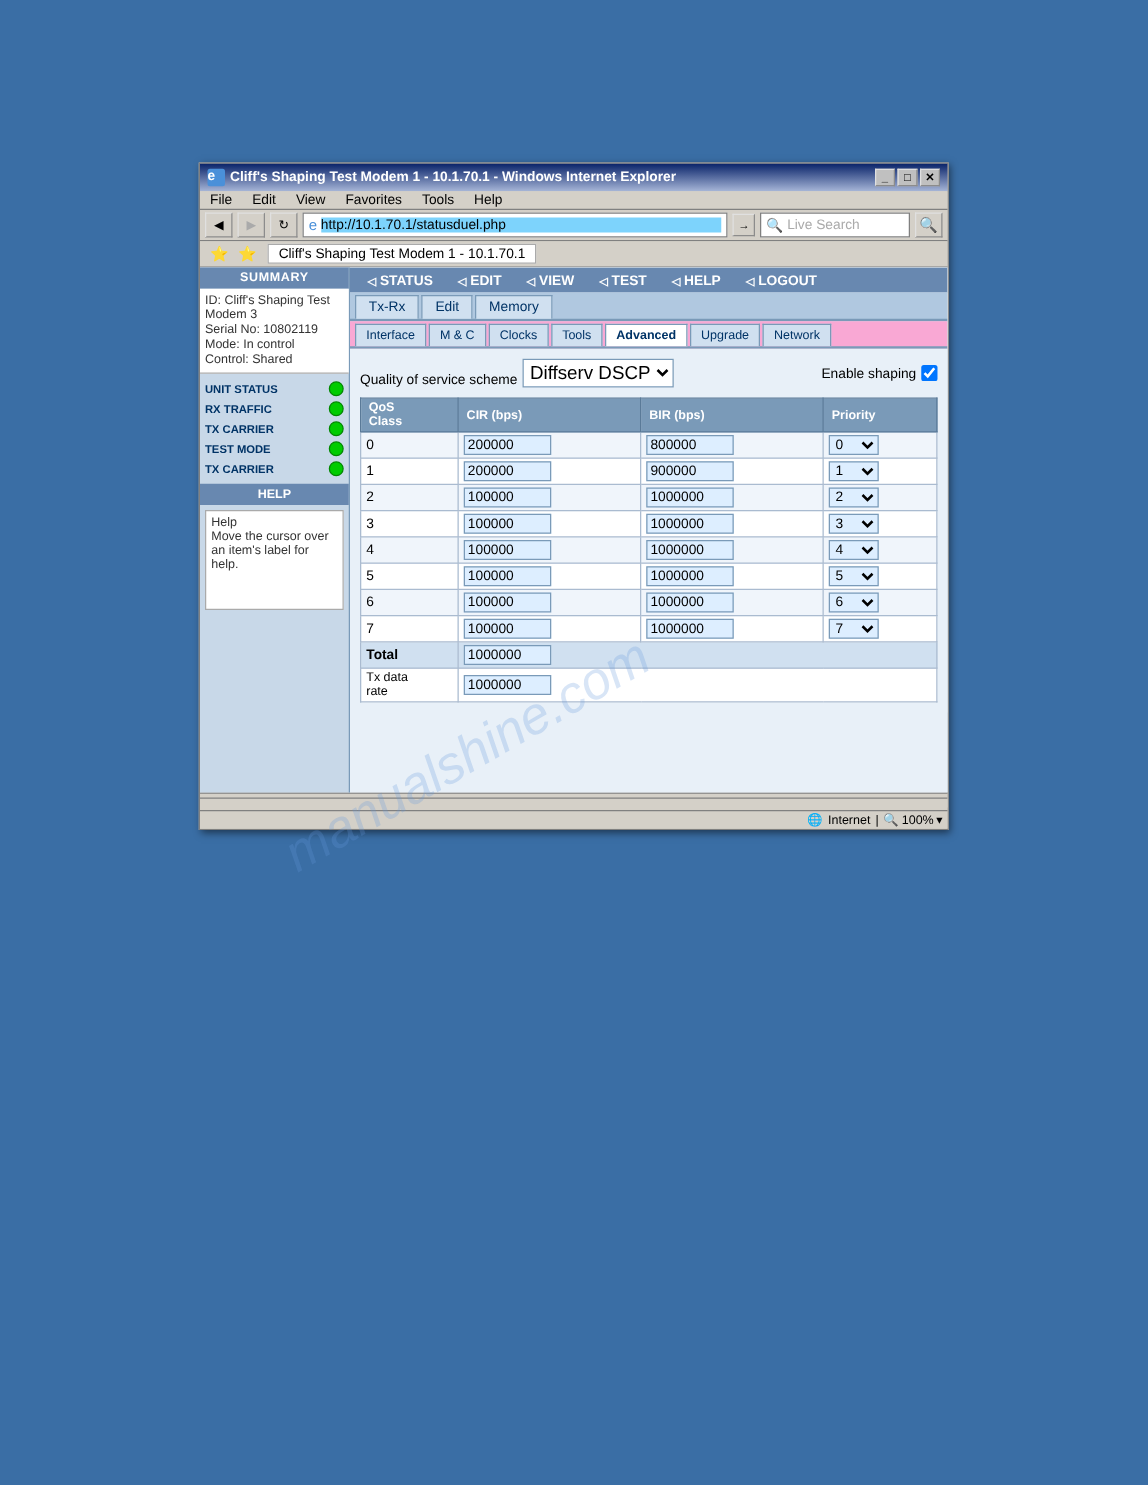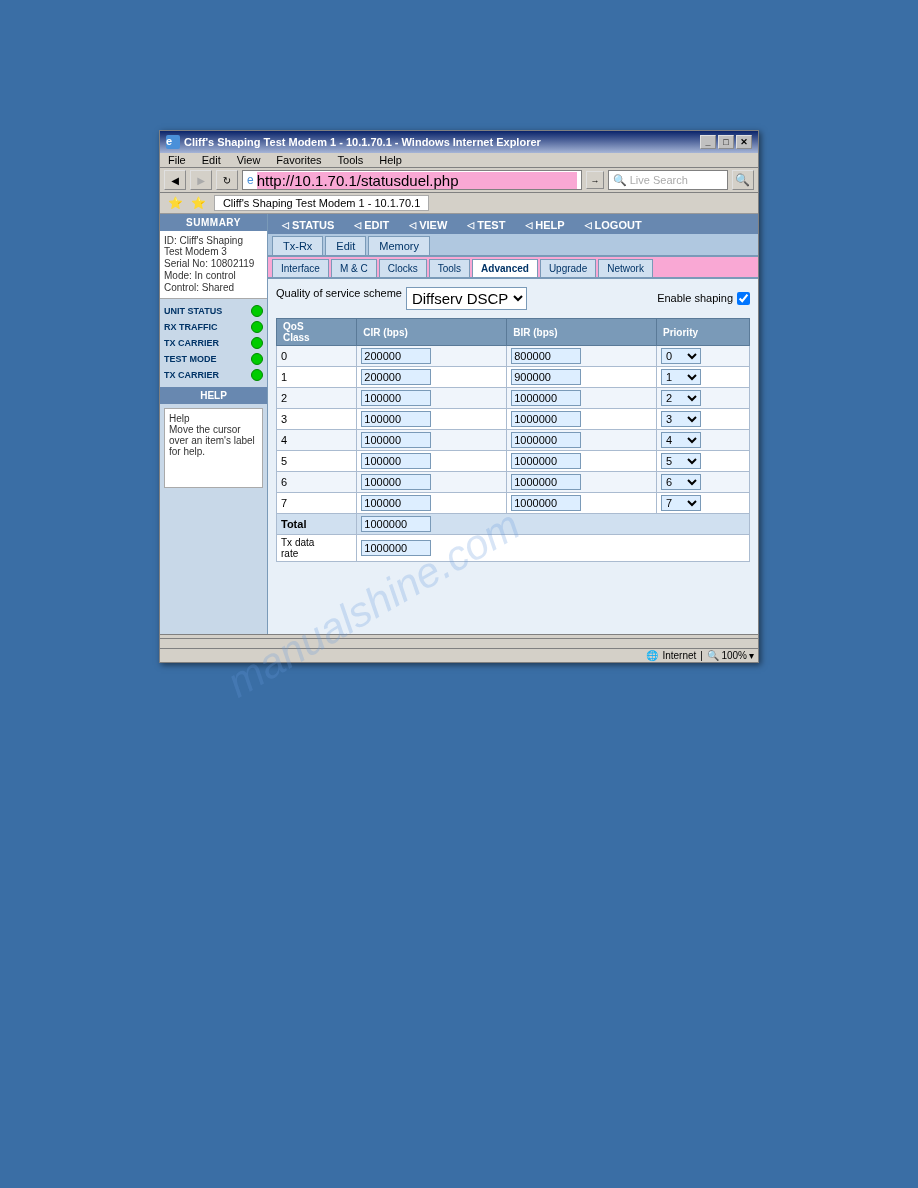--- a/index.html
+++ b/index.html
@@ -113,22 +113,22 @@
       background: white;
       padding: 1px 4px;
       font-size: 11px;
       display: flex;
       align-items: center;
     }
     .address-input {
       flex: 1;
       border: none;
       outline: none;
-      font-size: 15px;
-      background: #f9a8d4;
+      font-size: 11px;
+      background: #7dd3fc;
     }
     .go-btn {
       width: 18px;
       height: 18px;
       background: #d4d0c8;
       border: 1px outset #e0e0e0;
       display: flex;
       align-items: center;
       justify-content: center;
       font-size: 9px;
@@ -166,21 +166,21 @@
 
     
     .content-area {
       display: flex;
       background: #c8d8e8;
       min-height: 420px;
     }
 
     
     .sidebar {
-      width: 108px;
+      width: 120px;
       background: #c8d8e8;
       border-right: 1px solid #7a9ab8;
       padding: 0;
     }
     .sidebar-section {
       background: #6888b0;
       color: white;
       font-size: 10px;
       font-weight: bold;
       text-align: center;
@@ -306,26 +306,26 @@
     }
     .qos-scheme-row {
       display: flex;
       align-items: center;
       justify-content: space-between;
       margin-bottom: 8px;
       font-size: 11px;
     }
     .qos-scheme-left {
       display: flex;
-      align-items: flex-start;
+      align-items: flex-end;
       gap: 4px;
     }
     .qos-scheme-right {
       display: flex;
-      align-items: flex-start;
+      align-items: center;
       gap: 4px;
     }
     .qos-select {
       border: 1px solid #7a9ab8;
       background: white;
       font-size: 15px;
       padding: 1px;
     }
 
     

